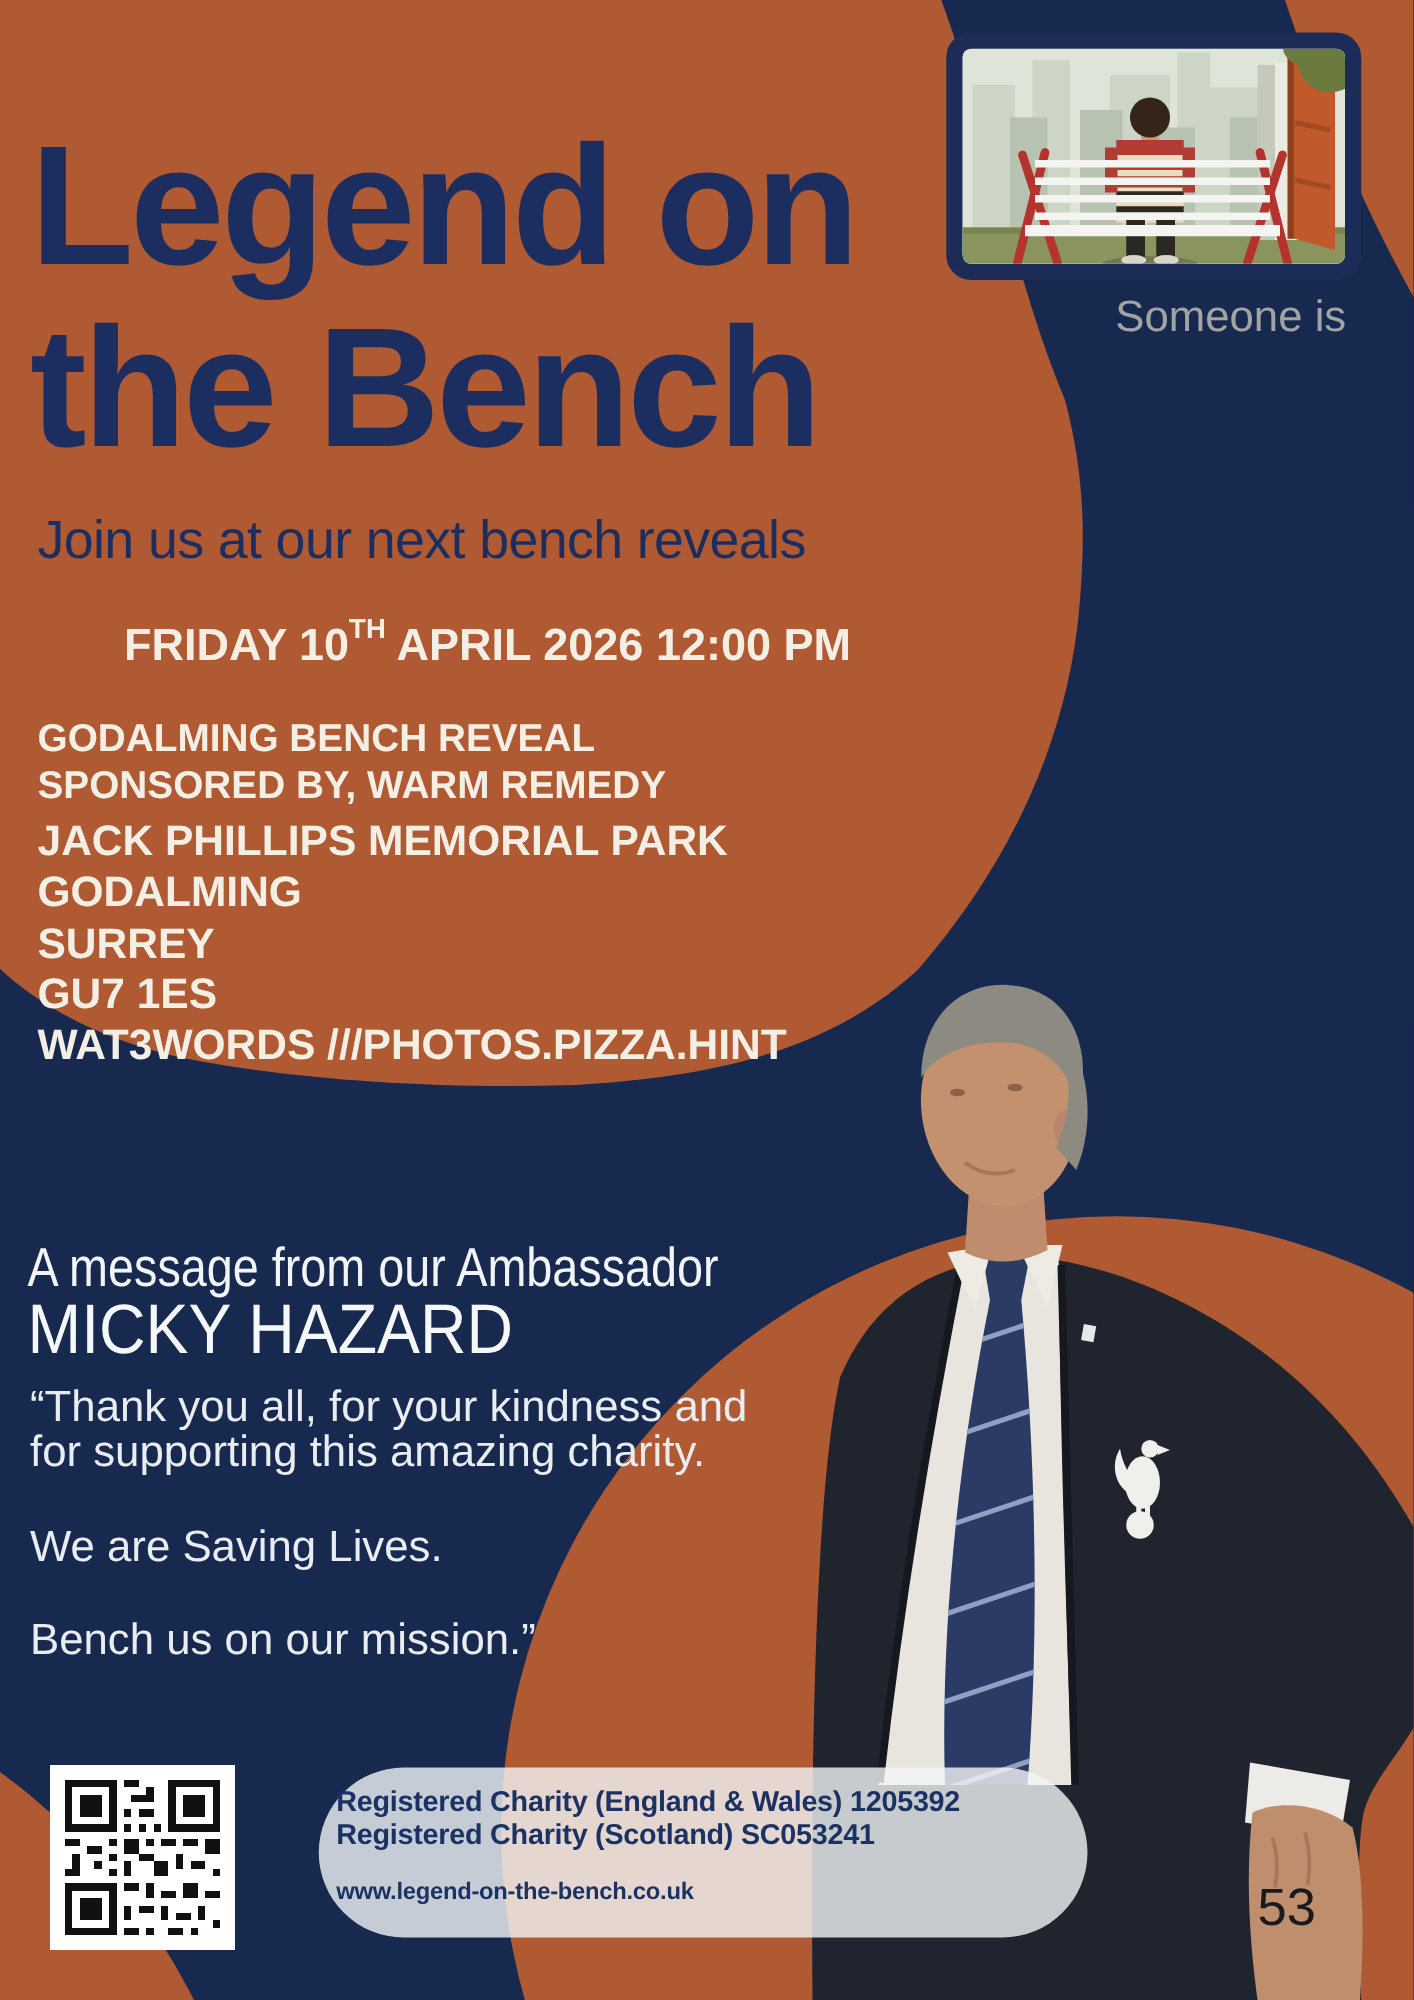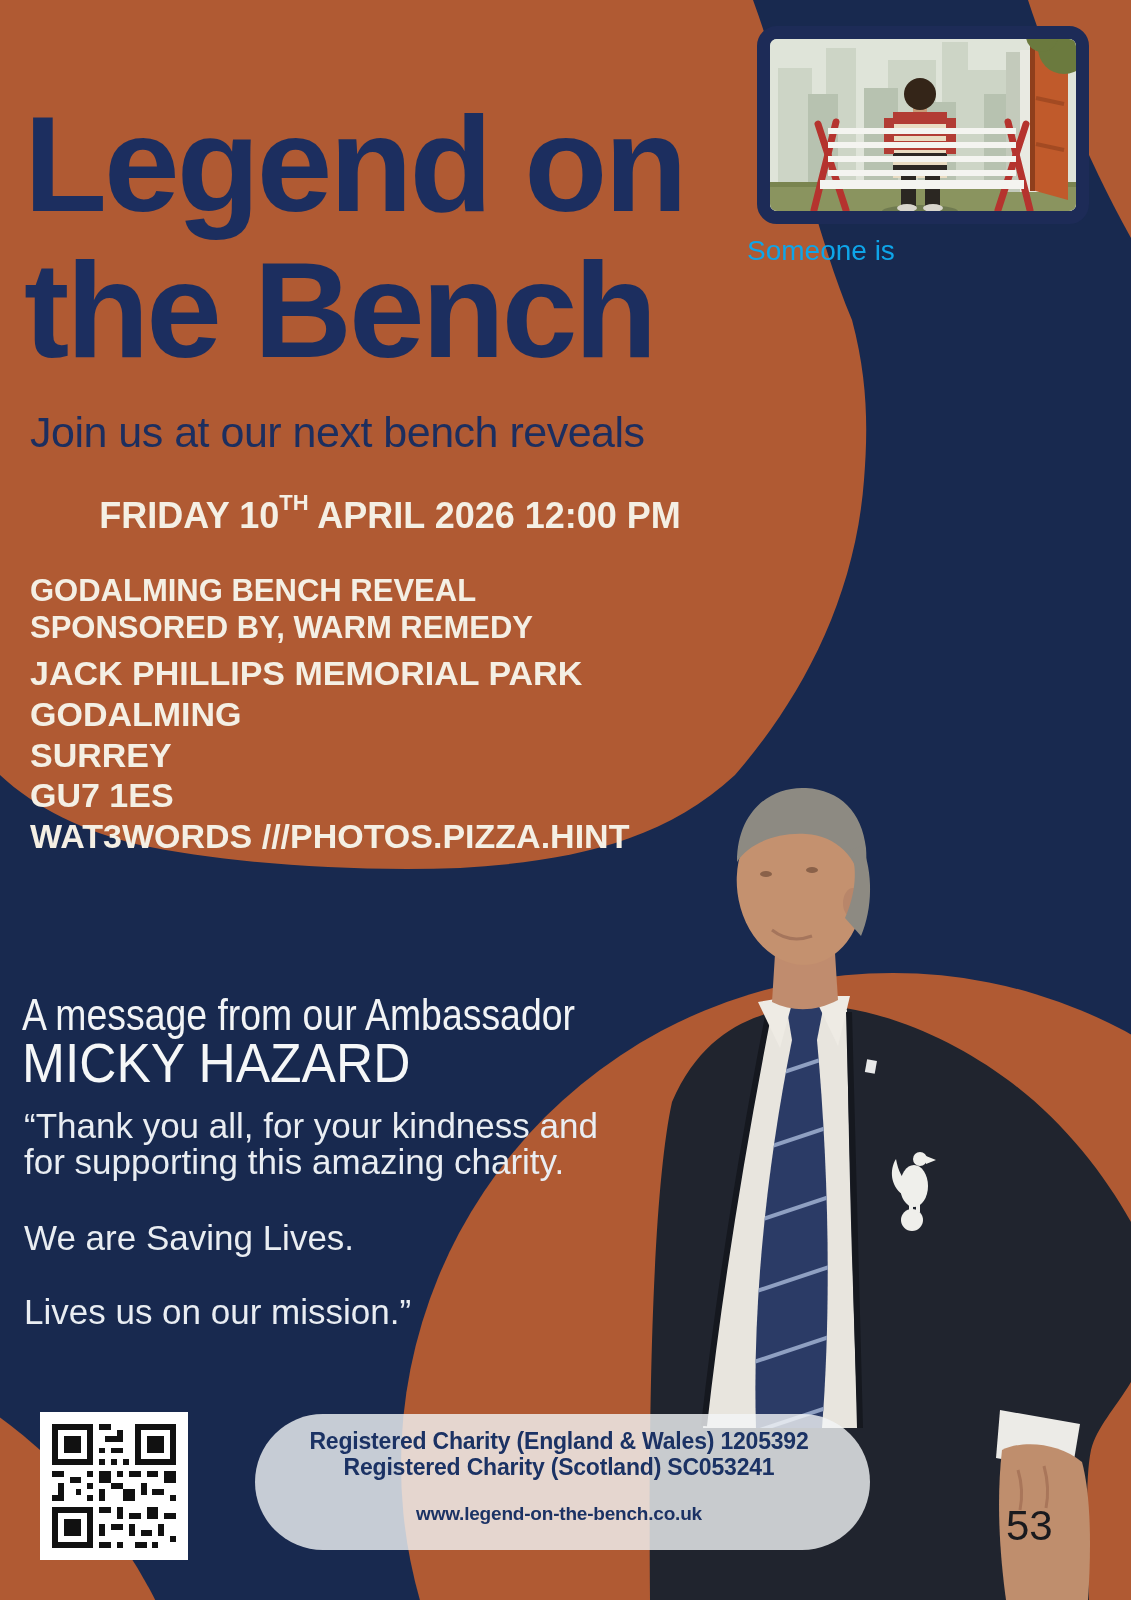--- a/index.html
+++ b/index.html
@@ -55,31 +55,31 @@
   .quote .q2{display:block;}
   .quote-l2{left:24px;top:1218px;width:680px;font-size:35px;color:var(--quote-text,#e9edf2);}
   .quote-l3{left:24px;top:1292px;width:680px;font-size:35px;color:var(--quote-text,#e9edf2);}
 
   .listen-card{
     left:757px;top:26px;width:306px;height:172px;
     border:13px solid var(--card-border,#1d2b57);
     border-radius:20px;background:#dfe4d9;overflow:hidden;
   }
   .listen-caption{
-    left:747px;top:236px;width:330px;text-align:left;
-    font-size:28px;line-height:1.04;font-weight:400;color:#0ea5e9;
+    left:747px;top:236px;width:330px;text-align:right;
+    font-size:35px;line-height:1.04;font-weight:400;color:#a3a3a3;
   }
 
   .pill{
     left:255px;top:1414px;width:615px;height:136px;
     background:rgba(243,245,246,0.8);
     border-radius:68px;
   }
   .pill-text{
-    position:absolute;left:14px;top:15px;width:580px;text-align:center;
+    position:absolute;left:14px;top:15px;width:580px;text-align:left;
     color:var(--pill-text,#1b3264);
   }
   .pill-text .c1,.pill-text .c2{
     display:block;font-size:23px;font-weight:bold;line-height:1.12;letter-spacing:-0.2px;
   }
   .pill-text .web{
     display:block;margin-top:22px;font-size:19px;font-weight:bold;letter-spacing:-0.2px;
   }
   .qr{left:40px;top:1412px;width:148px;height:148px;}
   .page-num{
@@ -298,21 +298,21 @@
     <span>WAT3WORDS ///PHOTOS.PIZZA.HINT</span>
   </div>
 
   <div class="abs amb-label">A message from our Ambassador</div>
   <div class="abs amb-name">MICKY HAZARD</div>
   <div class="abs quote">
     <span class="q1">“Thank you all, for your kindness and</span>
     <span class="q2">for supporting this amazing charity.</span>
   </div>
   <div class="abs quote-l2">We are Saving Lives.</div>
-  <div class="abs quote-l3">Lives us on our mission.”</div>
+  <div class="abs quote-l3">Bench us on our mission.”</div>
 
   <svg class="abs qr" viewBox="0 0 25 25" shape-rendering="crispEdges">
     <rect fill="#ffffff" x="0" y="0" width="25" height="25"></rect>
     <g fill="#111111">
 
       <rect x="2" y="2" width="7" height="7"></rect>
         <rect fill="#fff" x="3" y="3" width="5" height="5"></rect>
         <rect x="4" y="4" width="3" height="3"></rect>
 
       <rect x="16" y="2" width="7" height="7"></rect>

